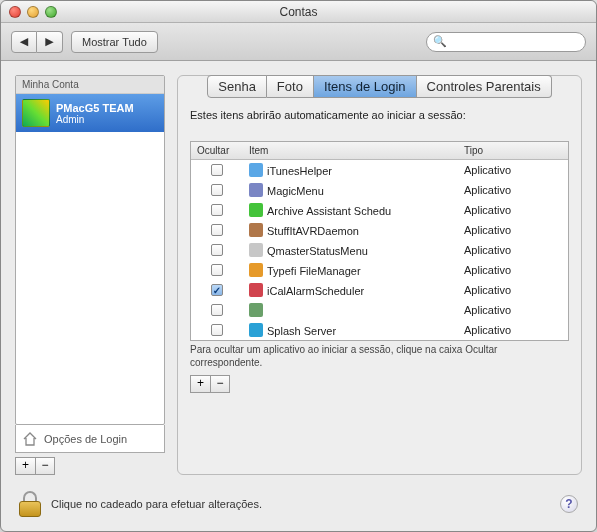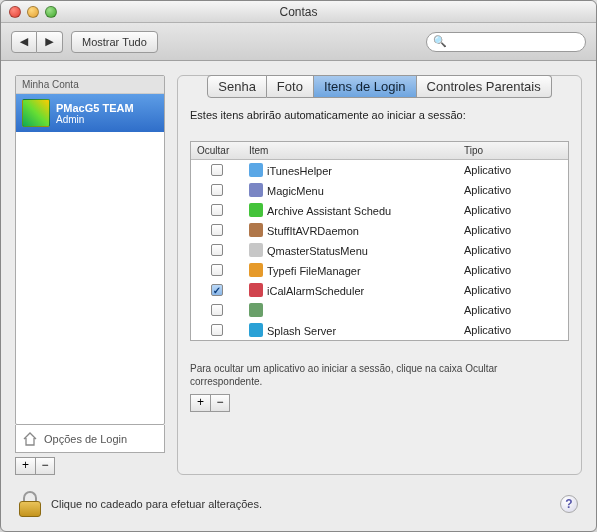--- a/index.html
+++ b/index.html
@@ -255,21 +255,21 @@
     gap: 4px;
   }
   .app-icon {
     width: 14px; height: 14px;
     border-radius: 2px;
     flex-shrink: 0;
   }
   .hint {
     font-size: 10px;
     color: #444;
-    margin-top: 21px;
+    margin-top: 2px;
     line-height: 1.3;
   }
   .table-add {
     margin-top: 6px;
     display: flex;
   }
   .footer {
     margin-top: auto;
     padding: 10px 18px 14px 18px;
     display: flex;

